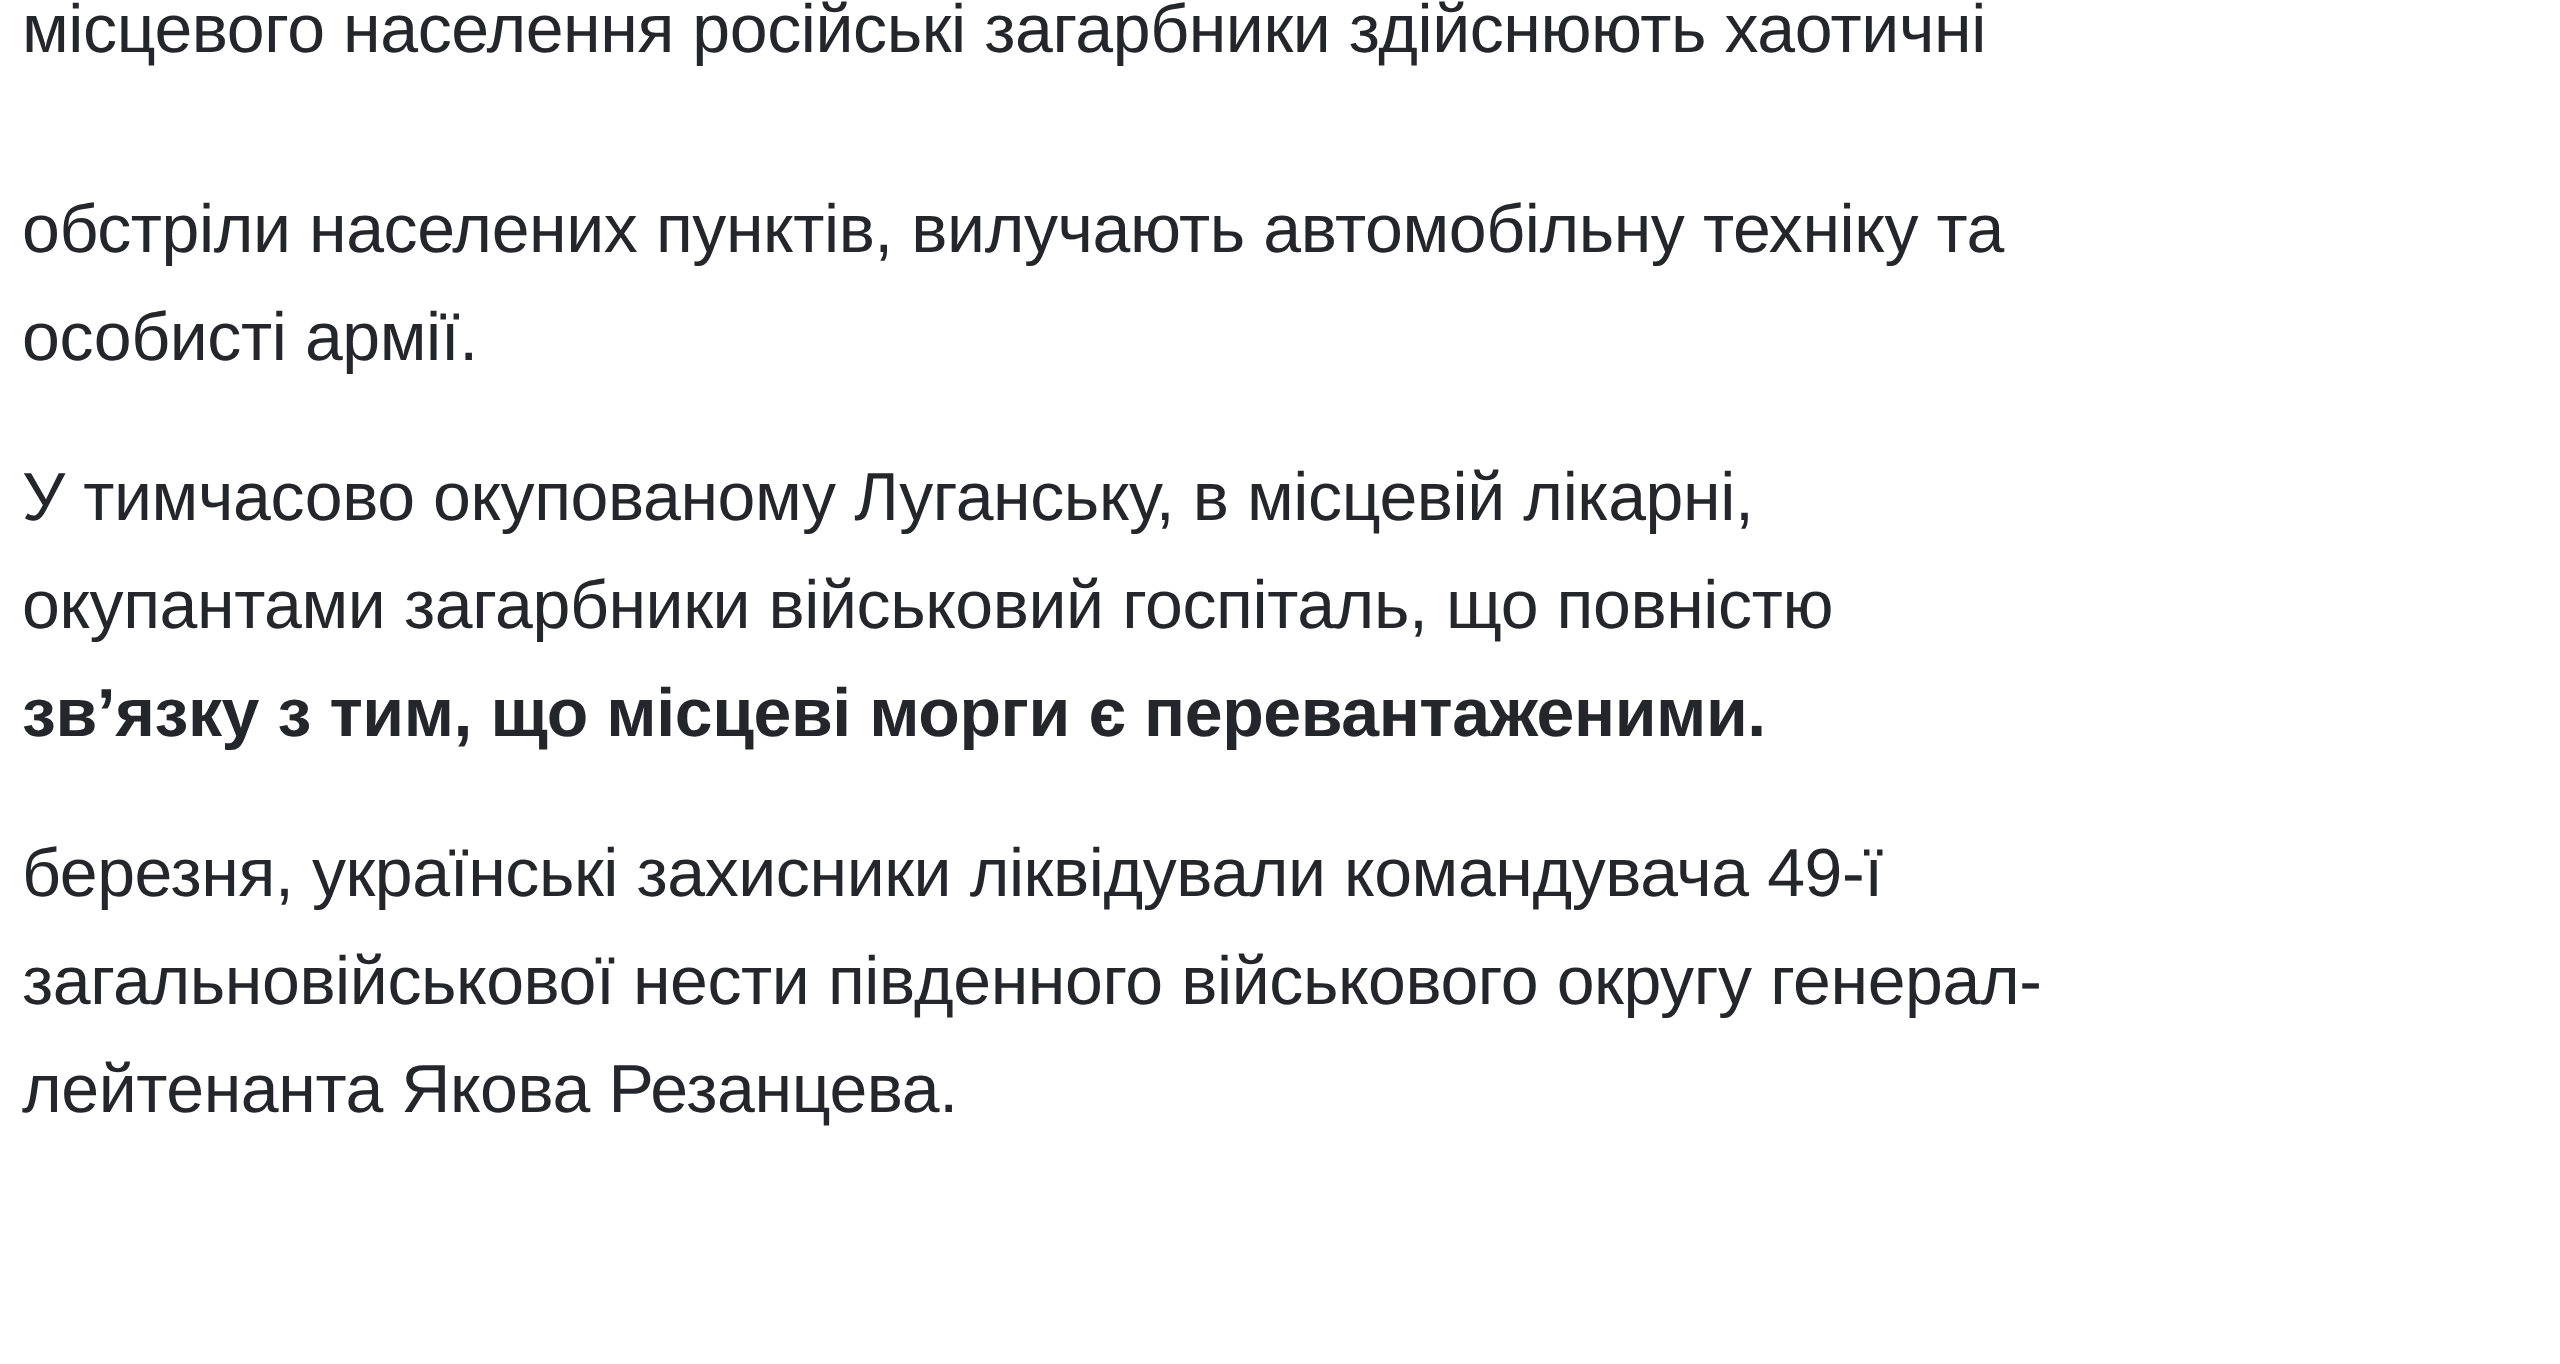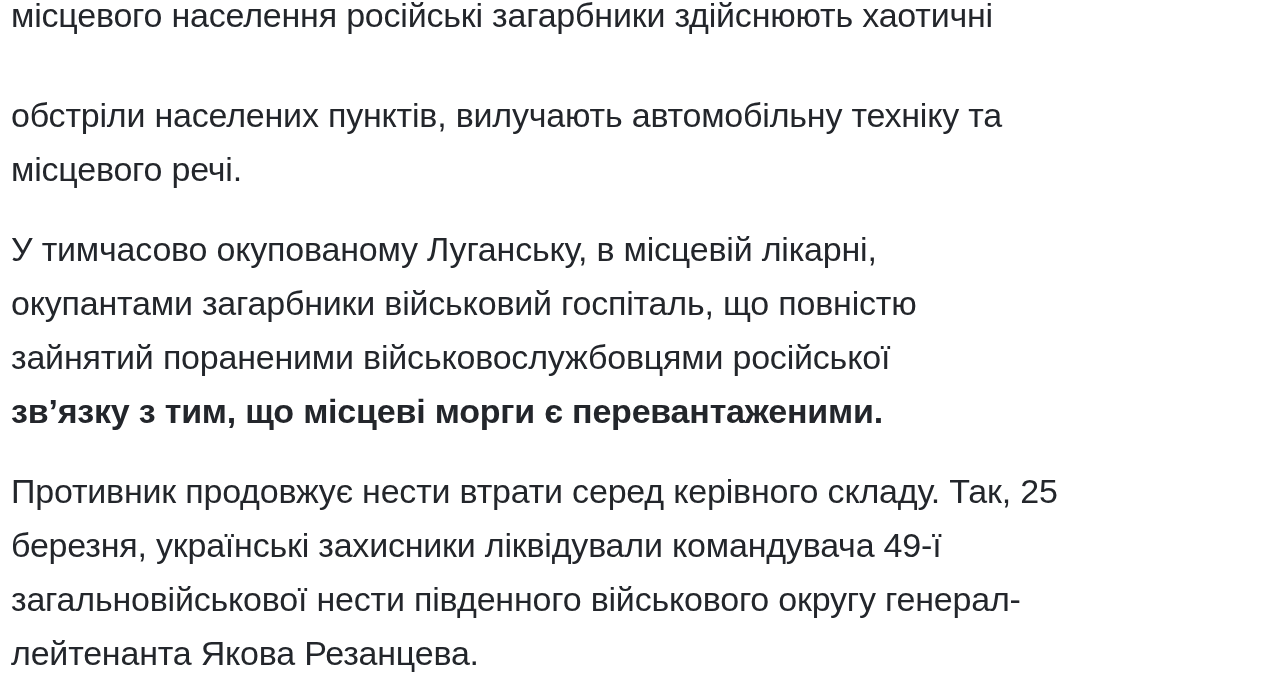--- a/index.html
+++ b/index.html
@@ -32,30 +32,28 @@
   }
 </style>
 </head>
 <body>
 
 <main class="article">
 
   <p class="paragraph">
     <span class="text-line" style="display: block;">місцевого населення російські загарбники здійснюють хаотичні</span>
     <span class="text-line" style="display: block; margin-top: 46px;">обстріли населених пунктів, вилучають автомобільну техніку та</span>
-    <span class="text-line" style="display: block;">місцевого речі.</span>
+    <span class="text-line" style="display: block;">особисті армії.</span>
   </p>
 
   <p class="paragraph">
     <span class="text-line" style="display: block; margin-top: 26px;">У тимчасово окупованому Луганську, в місцевій лікарні,</span>
     <span class="text-line" style="display: block;">окупантами загарбники військовий госпіталь, що повністю</span>
-    <span class="text-line" style="display: block;">зайнятий пораненими військовослужбовцями російської</span>
     <span class="text-line" style="display: block; font-weight: bold;">зв’язку з тим, що місцеві морги є перевантаженими.</span>
   </p>
 
   <p class="paragraph">
-    <span class="text-line" style="display: block;">Противник продовжує нести втрати серед керівного складу. Так, 25</span>
     <span class="text-line" style="display: block;">березня, українські захисники ліквідували командувача 49-ї</span>
     <span class="text-line" style="display: block;">загальновійськової нести південного військового округу генерал-</span>
     <span class="text-line" style="display: block;">лейтенанта Якова Резанцева.</span>
   </p>
 
 </main>
 
 </body></html>

